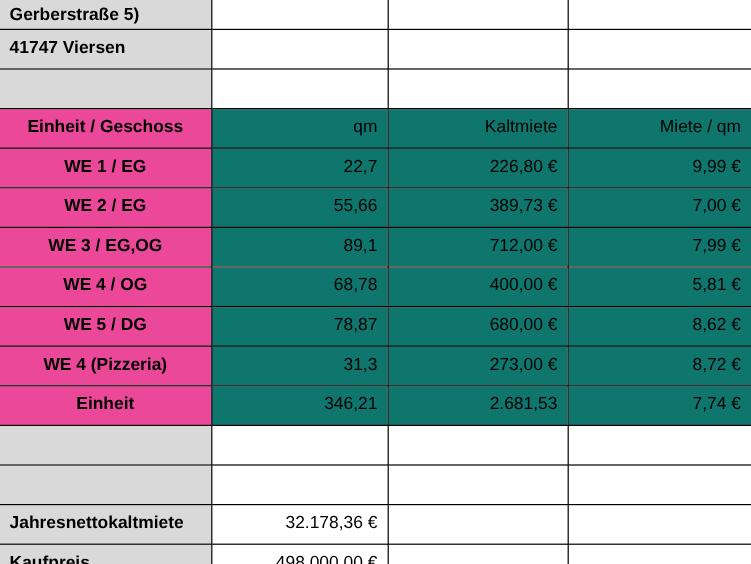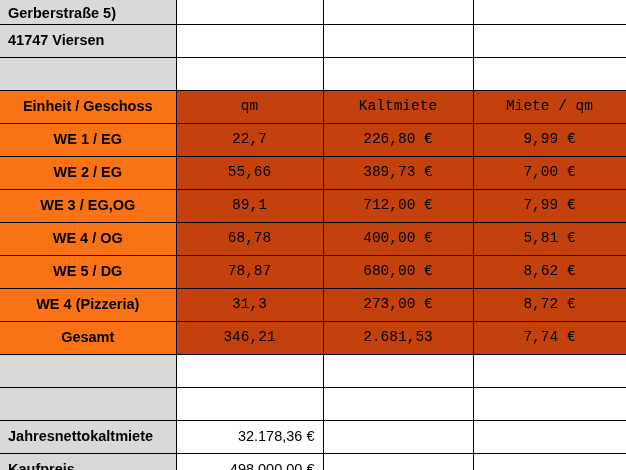--- a/index.html
+++ b/index.html
@@ -40,36 +40,35 @@
     white-space: nowrap;
     overflow: hidden;
   }
   
   tr.clip td {
     height: 22px;
     vertical-align: bottom;
     padding-bottom: 2px;
   }
   td.lbl {
-    background: #f97316;
+    background: #ec4899;
     font-weight: bold;
     text-align: center;
   }
   td.lbl-left {
     background: #d9d9d9;
     font-weight: bold;
     text-align: left;
   }
   td.lbl-blank {
     background: #d9d9d9;
   }
   td.ctr {
-    text-align: center;
-    background: #c2410c;
-    font-family: Liberation Mono, monospace;
+    text-align: right;
+    background: #0f766e;
   }
   td.rgt {
     text-align: right;
     background: #ffffff;
   }
   td.emp {
     background: #ffffff;
   }
   td.nb-right { border-right: none; margin-top: 32px; }
   .addr-line {
@@ -147,21 +146,21 @@
         <td class="ctr">680,00 €</td>
         <td class="ctr nb-right">8,62 €</td>
       </tr>
       <tr>
         <td class="lbl">WE 4 (Pizzeria)</td>
         <td class="ctr">31,3</td>
         <td class="ctr">273,00 €</td>
         <td class="ctr nb-right">8,72 €</td>
       </tr>
       <tr>
-        <td class="lbl">Gesamt</td>
+        <td class="lbl">Einheit</td>
         <td class="ctr">346,21</td>
         <td class="ctr">2.681,53</td>
         <td class="ctr nb-right">7,74 €</td>
       </tr>
 
       <tr>
         <td class="lbl-blank"></td>
         <td class="emp"></td>
         <td class="emp"></td>
         <td class="emp nb-right"></td>

